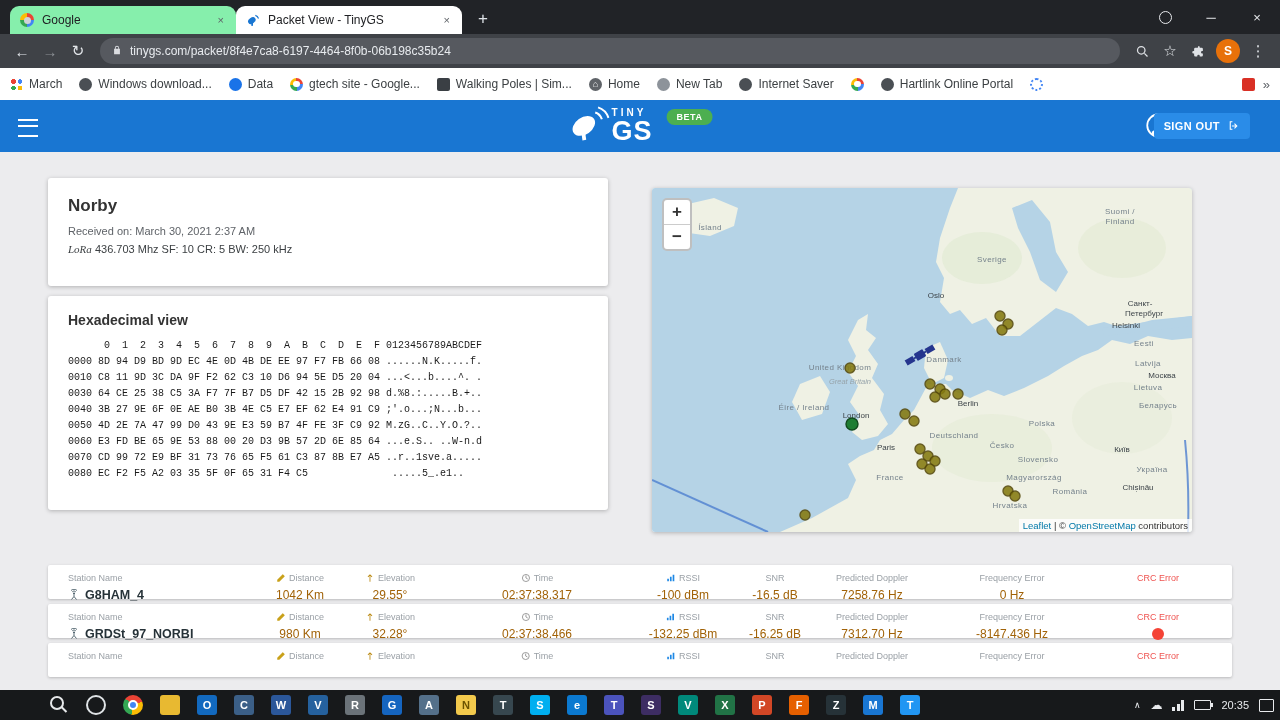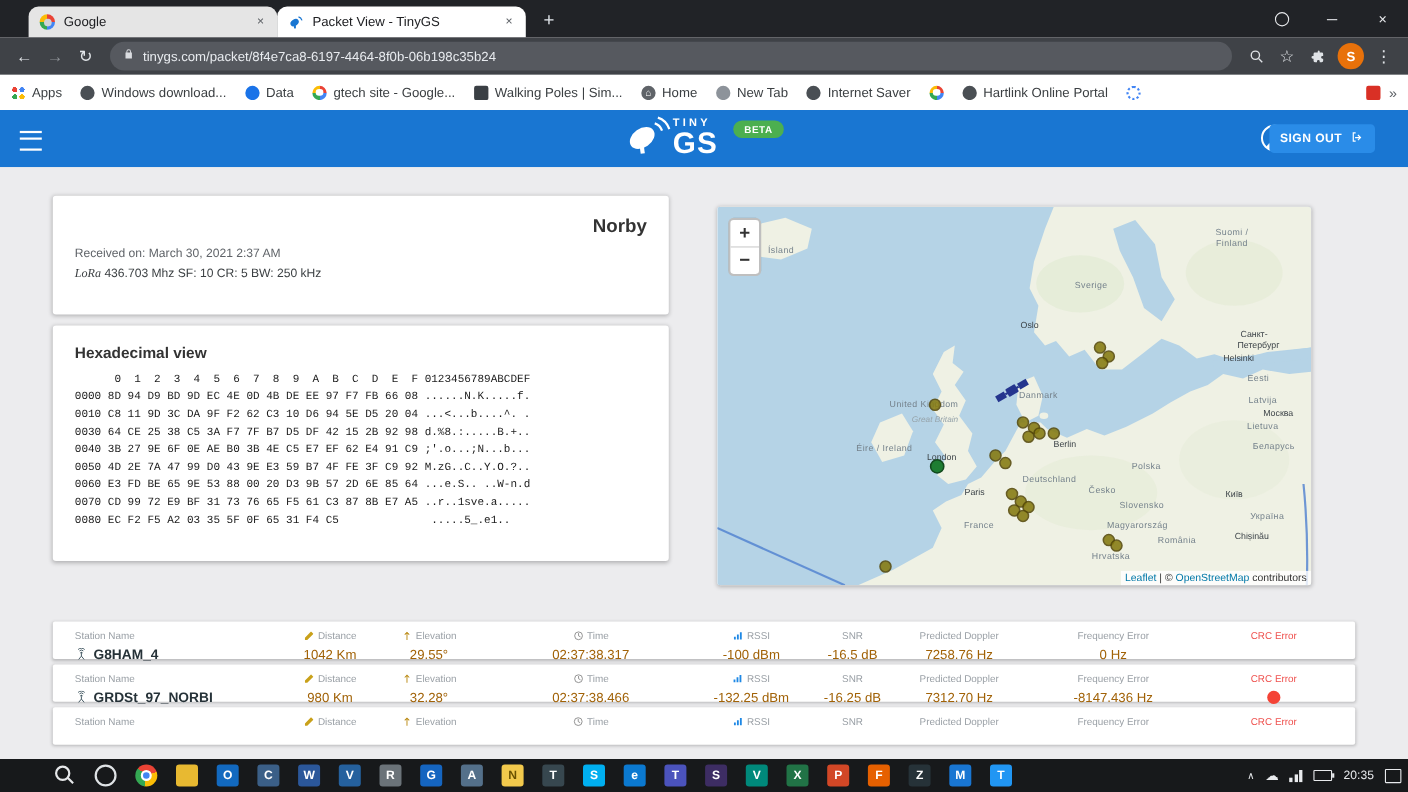--- a/index.html
+++ b/index.html
@@ -3,21 +3,21 @@
 <meta charset="utf-8">
 <style>
   html,body{margin:0;padding:0;background:#444;}
   .screen{position:relative;width:1280px;height:720px;overflow:hidden;background:#ececee;
           font-family:"Liberation Sans",sans-serif;-webkit-font-smoothing:antialiased;}
 
   
   .tabstrip{position:absolute;top:0;left:0;right:0;height:34px;background:#212327;display:flex;align-items:flex-end;}
   .tab{height:28px;display:flex;align-items:center;gap:8px;padding:0 10px;width:206px;
        border-radius:9px 9px 0 0;font-size:12px;color:#202124;}
-  .tab.inactive{background:#e5e5e5;margin-left:26px;}
+  .tab.inactive{background:#86efac;margin-left:10px;}
   .tab.active{background:#ffffff;}
   .tab-title{flex:1;overflow:hidden;white-space:nowrap;text-overflow:ellipsis;}
   .tab-close{font-size:11px;color:#5f6368;padding:0 2px;}
   .fav{width:14px;height:14px;flex:none;}
   .fav-google{border-radius:50%;background:conic-gradient(#ea4335 0 25%,#4285f4 25% 50%,#34a853 50% 75%,#fbbc05 75% 100%);position:relative;}
   .fav-google::after{content:"";position:absolute;inset:3.5px;background:#cfd3d8;border-radius:50%;}
   .newtab{width:26px;height:26px;margin:0 0 2px 8px;color:#dfe3e8;font-size:17px;display:flex;align-items:center;justify-content:center;}
   .wincontrols{position:absolute;right:0;top:0;height:34px;display:flex;align-items:center;}
   .wc{width:46px;height:34px;display:flex;align-items:center;justify-content:center;color:#e8eaed;font-size:13px;}
   .wc-ring{width:11px;height:11px;border:1.6px solid #e8eaed;border-radius:50%;}
@@ -67,21 +67,21 @@
         padding:3px 10px;border-radius:9px;letter-spacing:.5px;}
   .account{position:absolute;right:108px;top:12px;}
   .signout{position:absolute;right:30px;top:13px;height:26px;background:#2a8ce8;border-radius:4px;color:#fff;
            font-size:11px;font-weight:bold;display:flex;align-items:center;gap:7px;padding:0 10px;letter-spacing:.4px;}
 
   
   .page-content{position:absolute;top:152px;left:0;width:1280px;height:538px;background:#ececee;overflow:hidden;}
   .card{position:absolute;background:#fff;border-radius:3px;box-shadow:0 1px 4px rgba(0,0,0,.25);}
   .norby-card{left:48px;top:26px;width:560px;height:108px;padding:0;box-sizing:border-box;}
   .norby-inner{padding:18px 20px;}
-  .sat-title{font-size:17px;font-weight:bold;color:#333;text-align:right;}
+  .sat-title{font-size:17px;font-weight:bold;color:#333;}
   .received{margin-top:9px;font-size:11px;color:#5f6368;}
   .lora-line{margin-top:6px;font-size:11px;color:#3c4043;}
   .lora-label{font-style:italic;font-family:"Liberation Serif",serif;}
   .hex-card{left:48px;top:144px;width:560px;height:214px;box-sizing:border-box;padding:16px 20px;}
   .hex-title{font-size:14px;font-weight:bold;color:#333;}
   .hex-dump{margin-top:10px;}
   .hex-line{white-space:pre;font-family:"Liberation Mono","DejaVu Sans Mono",monospace;font-size:10px;line-height:16px;color:#1b1b1b;}
 
   
   .map-card{left:652px;top:36px;width:540px;height:344px;overflow:hidden;}
@@ -194,21 +194,21 @@
         </svg>
     </div>
     <div class="avatar">S</div>
     <div class="tool-ic">⋮</div>
   </div>
 
   <div class="bookmarks">
     <div class="bm-items">
         <div class="bm-item">
           <span class="bi bi-apps"></span>
-          <span class="bm-label">Apps</span>
+          <span class="bm-label">March</span>
         </div>
         <div class="bm-item">
           <span class="bi bi-dark-circle"></span>
           <span class="bm-label">Windows download...</span>
         </div>
         <div class="bm-item">
           <span class="bi bi-blue-circle"></span>
           <span class="bm-label">Data</span>
         </div>
         <div class="bm-item">

